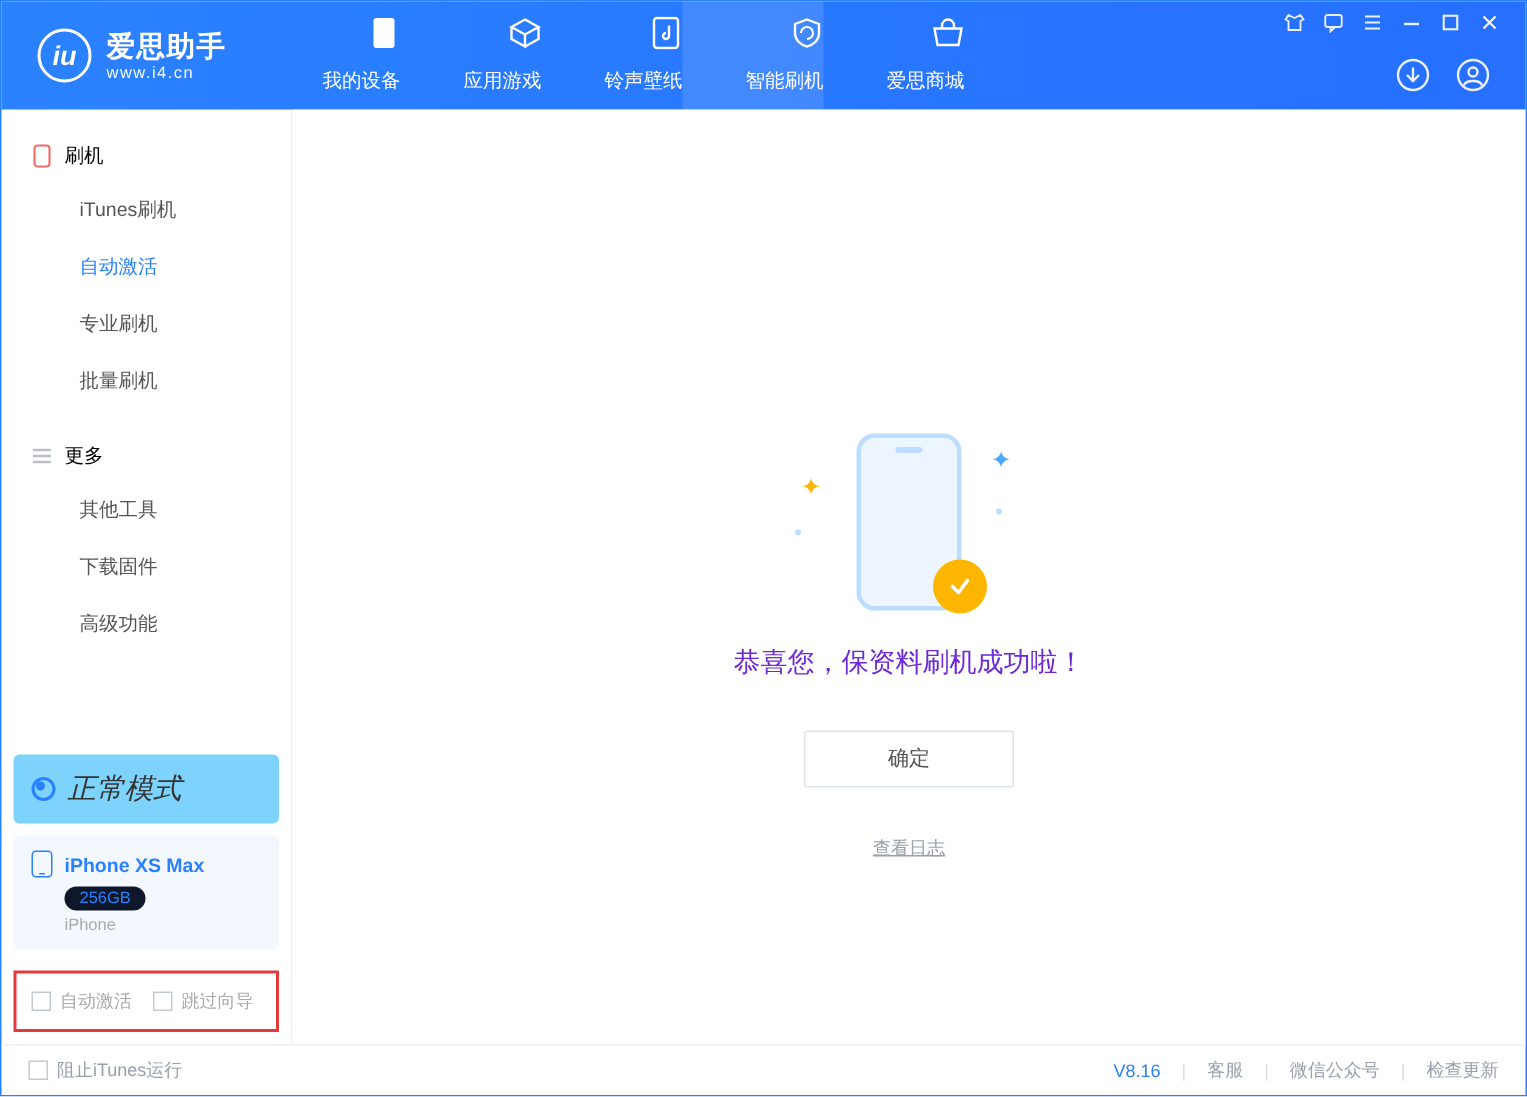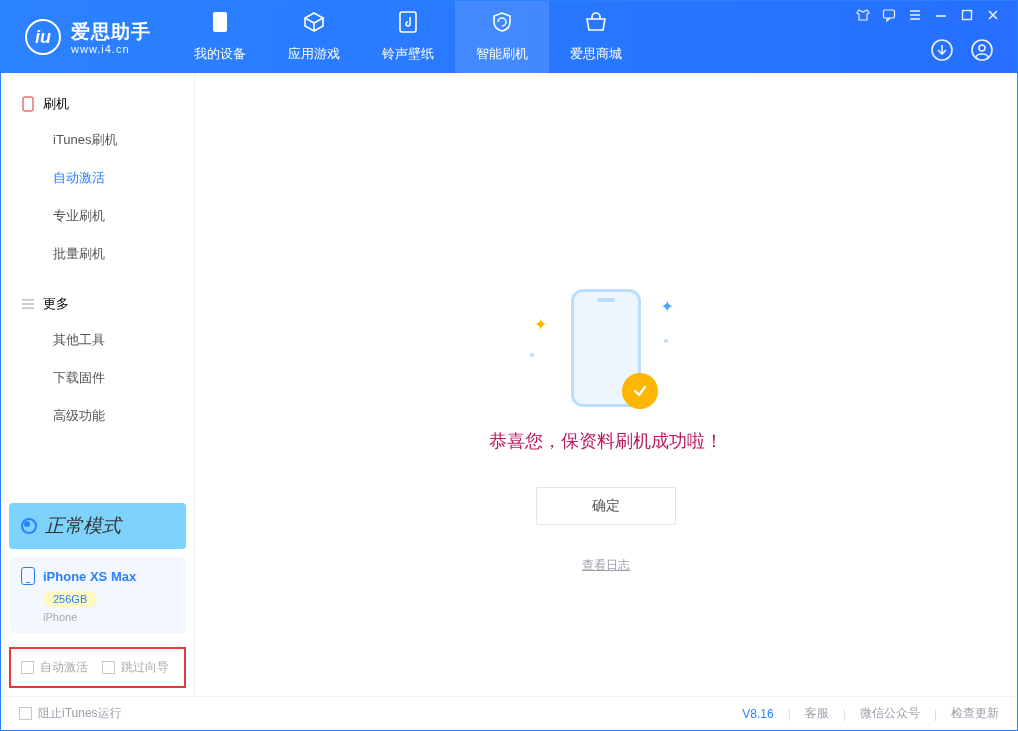--- a/index.html
+++ b/index.html
@@ -30,21 +30,21 @@
 .logo-circle {
   width: 36px; height: 36px; border: 2.5px solid #fff; border-radius: 50%;
   display: flex; align-items: center; justify-content: center;
   font-weight: bold; font-style: italic; font-size: 18px;
 }
 .logo-text { display: flex; flex-direction: column; line-height: 1.1; }
 .logo-title { font-size: 19px; font-weight: 600; letter-spacing: 1px; }
 .logo-sub { font-size: 11px; opacity: 0.95; letter-spacing: 1px; }
 .topnav { display: flex; height: 100%; }
 .topnav-item {
-  width: 94px; display: flex; flex-direction: column; align-items: center; justify-content: center; gap:12px; cursor: pointer; font-size: 13px; color:#fff;
+  width: 94px; display: flex; flex-direction: column; align-items: flex-end; justify-content: center; gap:12px; cursor: pointer; font-size: 13px; color:#fff;
 }
 .topnav-item.active { background: rgba(255,255,255,0.12); }
 .topnav-icon { width: 22px; height: 22px; display:flex; align-items:center; justify-content:center; }
 .title-right {
   position: absolute; right: 10px; top: 0; height: 100%;
   display: flex; flex-direction: column; align-items: flex-end; justify-content: space-between; padding: 6px 6px;
 }
 .win-controls { display:flex; gap: 10px; align-items:center; }
 .win-icn { width:16px; height:16px; display:flex; align-items:center; justify-content:center; cursor:pointer; opacity:0.9; }
 .win-icn svg { stroke:#fff; fill:none; }
@@ -70,21 +70,21 @@
 }
 .mode-icn { width:16px; height:16px; position:relative; }
 .mode-icn::before { content:""; position:absolute; inset:0; border:2px solid #2a81ff; border-radius:50%; }
 .mode-icn::after { content:""; position:absolute; left:3px; top:3px; width:6px; height:6px; background:#2a81ff; border-radius:50%; }
 .device-box {
   background:#f3f7fe; border-radius:4px; padding:10px 12px; color:#333; font-size:13px;
 }
 .device-top { display:flex; align-items:center; gap:8px; color:#2a81ff; font-weight:600;}
 .dev-icn { width:14px; height:18px; border:1.6px solid #2a81ff; border-radius:3px; position:relative; }
 .dev-icn::after { content:""; position:absolute; left:50%; transform:translateX(-50%); bottom:1px; width:4px; height:1.5px; background:#2a81ff; border-radius:1px;}
-.capacity-pill { display:inline-block; margin-top:6px; margin-left:22px; font-size:11px; color:#2a81ff; background:#fef9c3; border-radius:10px; padding:2px 10px; }
+.capacity-pill { display:inline-block; margin-top:6px; margin-left:22px; font-size:11px; color:#2a81ff; background:#0f172a; border-radius:10px; padding:2px 10px; }
 .device-sub { margin-top:4px; margin-left:22px; font-size:11px; color:#aaa; }
 .opt-box {
   margin: 6px 0 0 0; padding:10px 10px; border:2px solid #e33a3a; display:flex; gap:14px; align-items:center; color:#aaa; font-size:12px;
 }
 .chk { width:13px; height:13px; border:1px solid #c5c9d0; background:#fff; display:inline-block; }
 .opt-item { display:flex; align-items:center; gap:6px; cursor:pointer; }
 
 .main { flex:1; position:relative; background:#fff; display:flex; flex-direction:column; align-items:center; }
 .center-wrap { margin-top: 210px; display:flex; flex-direction:column; align-items:center; gap:16px; }
 .illus { position:relative; width:180px; height:130px; }
@@ -94,21 +94,21 @@
 .phone::before { content:""; position:absolute; left:50%; transform:translateX(-50%); top:6px; width:18px; height:4px; background:#bdddff; border-radius:3px;}
 .check-badge {
   position:absolute; right:38px; bottom:4px; width:36px; height:36px; background:#ffb600; border-radius:50%; display:flex; align-items:center; justify-content:center;
 }
 .sparkle { position:absolute; font-size:16px; color:#ffb600; }
 .sp1 { left:18px; top:32px; }
 .sp2 { right:22px; top:14px; color:#4aa8ff;}
 .dot { position:absolute; width:4px; height:4px; background:#bdddff; border-radius:50%; }
 .d1 { left:14px; top:70px; }
 .d2 { right:28px; top:56px; }
-.msg { font-size:18px; color:#be185d; }
+.msg { font-size:18px; color:#6d28d9; }
 .ok-btn {
   margin-top:18px; width:140px; height:38px; border:1px solid #dfe3ea; background:#fff; color:#555; font-size:14px; cursor:pointer; border-radius:2px;
 }
 .loglink { margin-top:16px; font-size:12px; color:#9aa0aa; text-decoration:underline; cursor:pointer; }
 
 .statusbar {
   height: 34px; border-top:1px solid #eef0f4; display:flex; align-items:center; justify-content:space-between; padding: 0 18px; font-size:12px; color:#9aa0aa;
 }
 .status-left { display:flex; align-items:center; gap:6px; cursor:pointer;}
 .status-right { display:flex; align-items:center; gap:14px; }

